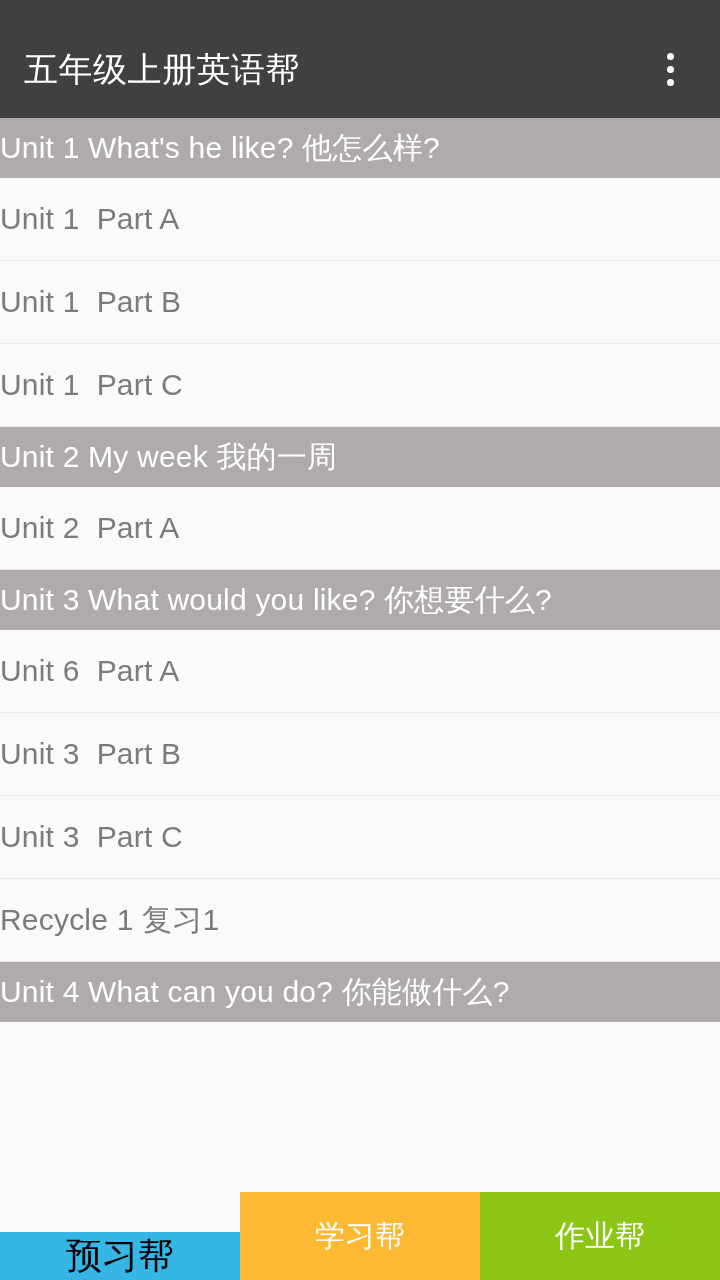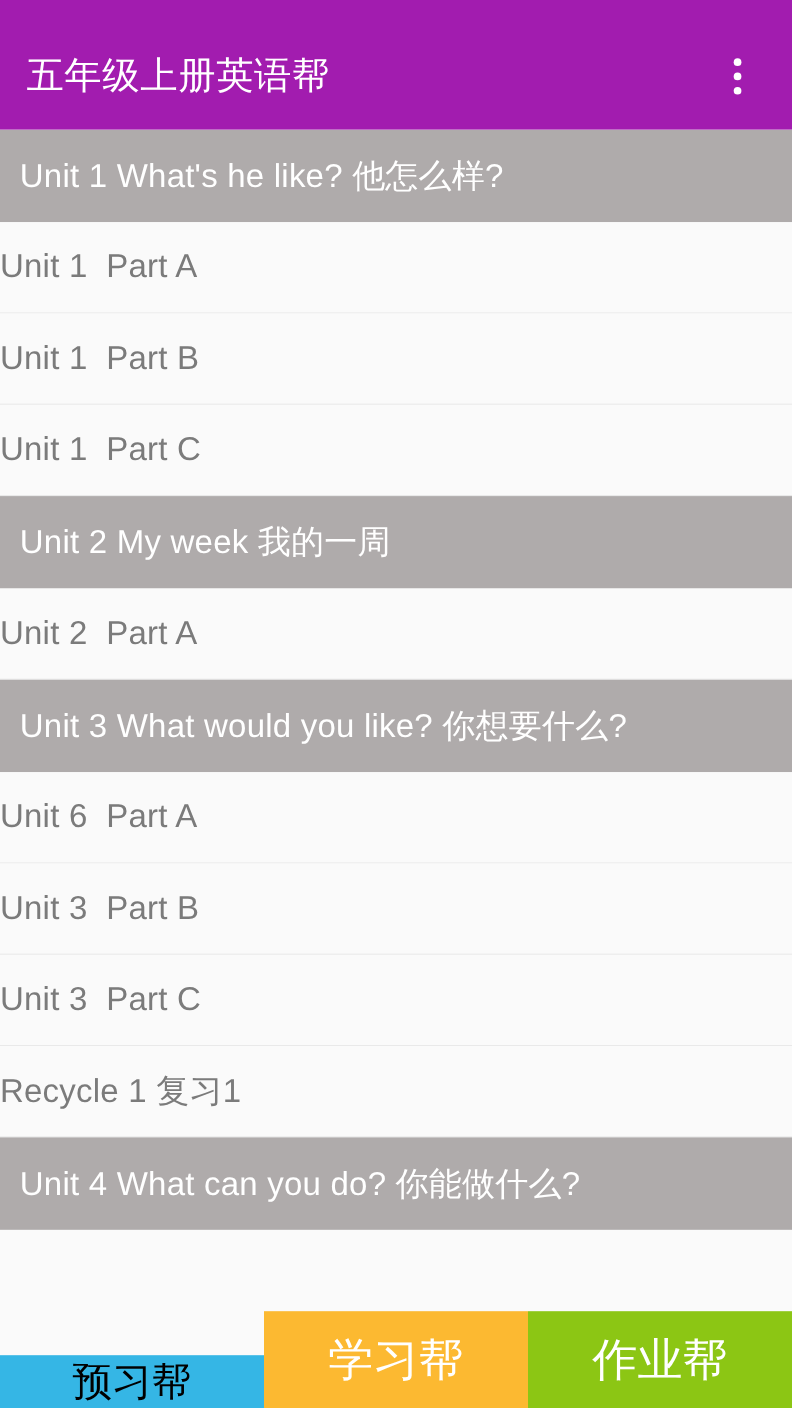--- a/index.html
+++ b/index.html
@@ -23,21 +23,21 @@
     background: #fafafa;
   }
 
   
   .appbar {
     position: absolute;
     top: 0;
     left: 0;
     width: 720px;
     height: 118px;
-    background: #a21caf;
+    background: #404040;
     box-sizing: border-box;
     display: flex;
     align-items: center;
     padding: 0 18px 0 24px;
   }
   .appbar-title {
     color: #ffffff;
     font-size: 34px;
     font-weight: 400;
     letter-spacing: 0.5px;
@@ -71,27 +71,26 @@
     position: absolute;
     top: 118px;
     left: 0;
     width: 720px;
     bottom: 0;
     overflow: hidden;
     background: #fafafa;
   }
 
   .section-header {
-    height: 84px;
+    height: 60px;
     background: #afabab;
     color: #ffffff;
     font-size: 30px;
     display: flex;
     align-items: center;
-    padding-left: 18px;
     box-sizing: border-box;
     white-space: nowrap;
     letter-spacing: 0.2px;
   }
 
   .row {
     height: 83px;
     background: #fafafa;
     color: #7b7b7b;
     font-size: 30px;
@@ -124,21 +123,21 @@
   .tab-label {
     line-height: 1;
     white-space: nowrap;
   }
   .tab.active .tab-label {
     color: #000000;
     font-size: 36px;
   }
   .tab.idle .tab-label {
     color: #ffffff;
-    font-size: 41px;
+    font-size: 30px;
   }
 </style>
 </head>
 <body>
 
 <div class="phone">
 
   <div class="appbar">
     <div class="appbar-title">五年级上册英语帮</div>
     <div class="overflow-btn">

